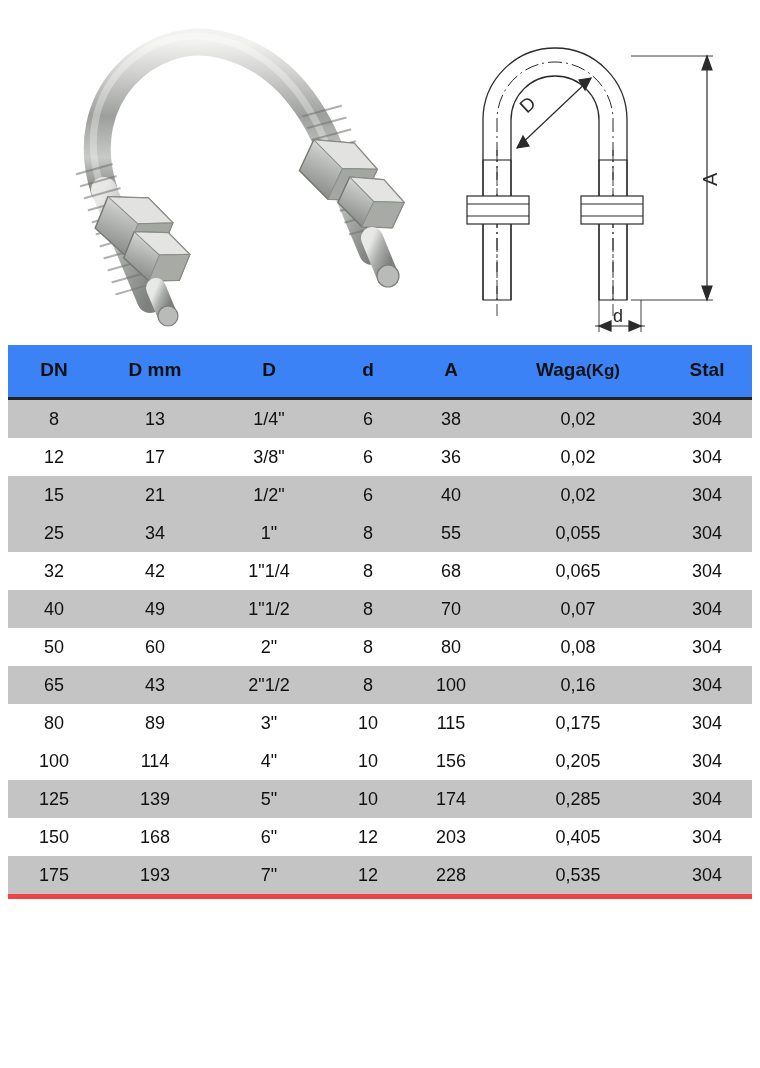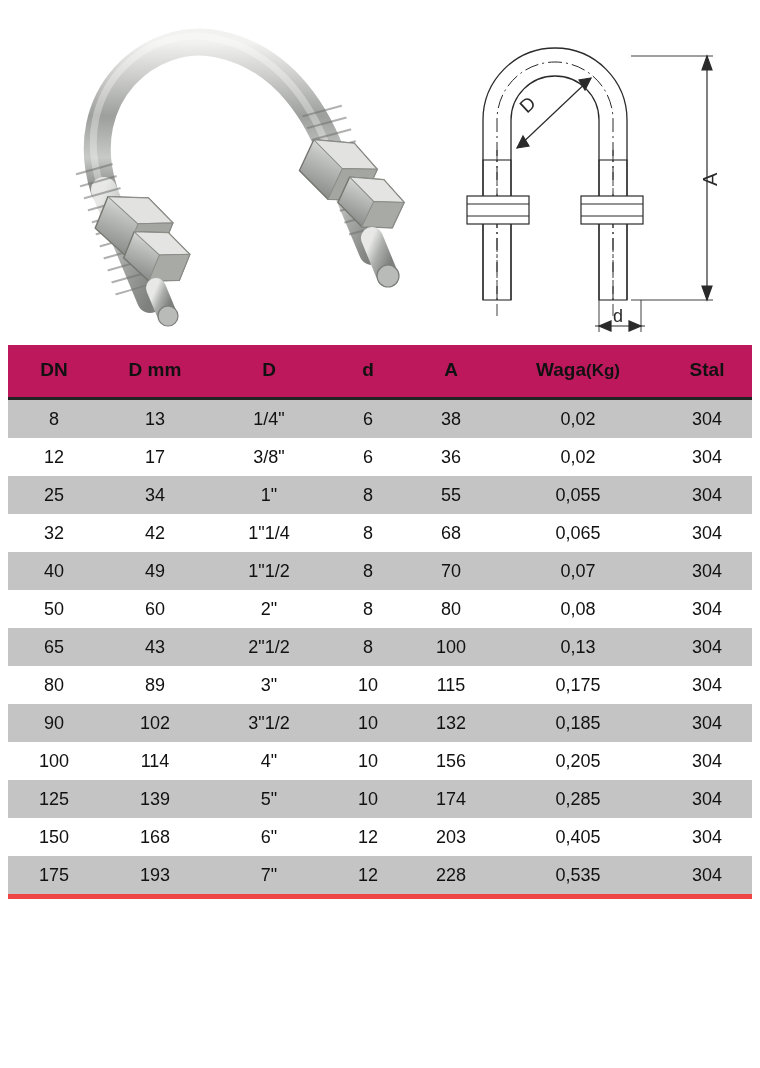--- a/index.html
+++ b/index.html
@@ -49,21 +49,21 @@
     width: 744px;
     margin: 0 auto;
     table-layout: fixed;
   }
   .spec-table th {
     font-size: 19px;
     font-weight: bold;
     text-align: center;
     padding: 14px 0 16px 0;
     color: #111;
-    background: #be185d;
+    background: #3b82f6;
     border: none;
   }
   .spec-table thead tr {
     border-bottom: 3px solid #222;
   }
   .spec-table td {
     font-size: 18px;
     text-align: center;
     padding: 8px 0 8px 0;
     color: #111;
@@ -288,20 +288,29 @@
         <tr class="even">
           <td>12</td>
           <td>17</td>
           <td>3/8"</td>
           <td>6</td>
           <td>36</td>
           <td>0,02</td>
           <td>304</td>
         </tr>
         <tr class="odd">
+          <td>15</td>
+          <td>21</td>
+          <td>1/2"</td>
+          <td>6</td>
+          <td>40</td>
+          <td>0,02</td>
+          <td>304</td>
+        </tr>
+        <tr class="odd">
           <td>25</td>
           <td>34</td>
           <td>1"</td>
           <td>8</td>
           <td>55</td>
           <td>0,055</td>
           <td>304</td>
         </tr>
         <tr class="even">
           <td>32</td>
@@ -329,41 +338,32 @@
           <td>80</td>
           <td>0,08</td>
           <td>304</td>
         </tr>
         <tr class="odd">
           <td>65</td>
           <td>43</td>
           <td>2"1/2</td>
           <td>8</td>
           <td>100</td>
-          <td>0,13</td>
+          <td>0,16</td>
           <td>304</td>
         </tr>
         <tr class="even">
           <td>80</td>
           <td>89</td>
           <td>3"</td>
           <td>10</td>
           <td>115</td>
           <td>0,175</td>
           <td>304</td>
         </tr>
-        <tr class="odd">
-          <td>90</td>
-          <td>102</td>
-          <td>3"1/2</td>
-          <td>10</td>
-          <td>132</td>
-          <td>0,185</td>
-          <td>304</td>
-        </tr>
         <tr class="even">
           <td>100</td>
           <td>114</td>
           <td>4"</td>
           <td>10</td>
           <td>156</td>
           <td>0,205</td>
           <td>304</td>
         </tr>
         <tr class="odd">

